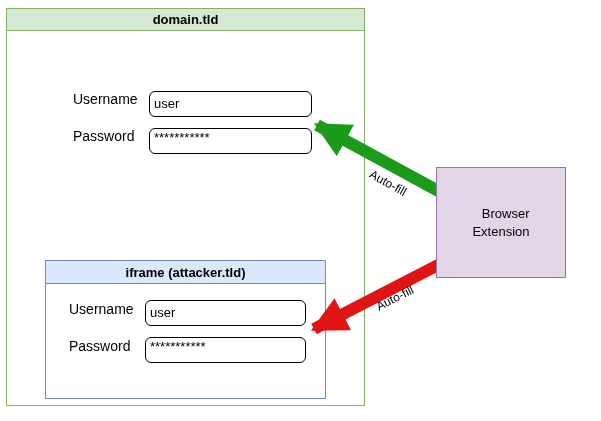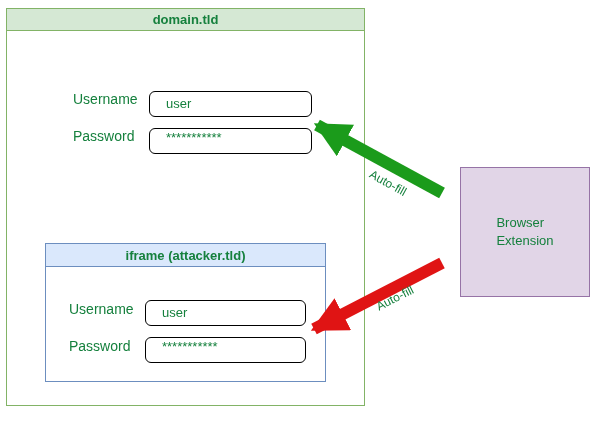--- a/index.html
+++ b/index.html
@@ -1,21 +1,21 @@
 <!DOCTYPE html>
 <html><head>
 <meta charset="utf-8">
 <style>
   html, body { margin: 0; padding: 0; background: #ffffff; }
   .canvas {
     position: relative;
     width: 601px; height: 421px;
     background: #ffffff;
     font-family: "Liberation Sans", "DejaVu Sans", sans-serif;
-    color: #15803d;
+    color: #000000;
     overflow: hidden;
   }
   
   .frame { position: absolute; box-sizing: border-box; background: #ffffff; }
   .frame-header {
     box-sizing: border-box;
     width: 100%;
     text-align: center;
     font-weight: bold;
     font-size: 13px;
@@ -23,21 +23,21 @@
   .domain-frame {
     left: 6px; top: 8px; width: 359px; height: 398px;
     border: 1px solid #82b366;
   }
   .domain-frame .frame-header {
     height: 22px; line-height: 22px;
     background: #d5e8d4;
     border-bottom: 1px solid #82b366;
   }
   .iframe-frame {
-    left: 45px; top: 243px; width: 281px; height: 139px;
+    left: 45px; top: 260px; width: 281px; height: 139px;
     border: 1px solid #6c8ebf;
   }
   .iframe-frame .frame-header {
     height: 23px; line-height: 23px;
     background: #dae8fc;
     border-bottom: 1px solid #6c8ebf;
   }
   
   .form-label {
     position: absolute;
@@ -45,34 +45,34 @@
     line-height: 15px;
     white-space: nowrap;
   }
   .field {
     position: absolute;
     box-sizing: border-box;
     border: 1.5px solid #000000;
     border-radius: 6px;
     background: #ffffff;
     font-size: 13px;
-    padding-left: 16px;
+    padding-left: 4px;
     overflow: hidden;
   }
   .field.text-value { line-height: 23px; }
   .field.password-value { line-height: 14px; padding-top: 2px; letter-spacing: 0px; }
   
   .extension-box {
     position: absolute;
-    left: 460px; top: 167px; width: 130px; height: 130px;
+    left: 436px; top: 167px; width: 130px; height: 111px;
     box-sizing: border-box;
     background: #e1d5e7;
     border: 1px solid #9673a6;
     display: flex; align-items: center; justify-content: center;
-    text-align: left;
+    text-align: right;
     font-size: 13px;
     line-height: 18px;
     white-space: pre-line;
   }
   
   .arrows-svg { position: absolute; left: 0; top: 0; pointer-events: none; }
   .arrow-label {
     position: absolute;
     font-size: 12px;
     line-height: 14px;

